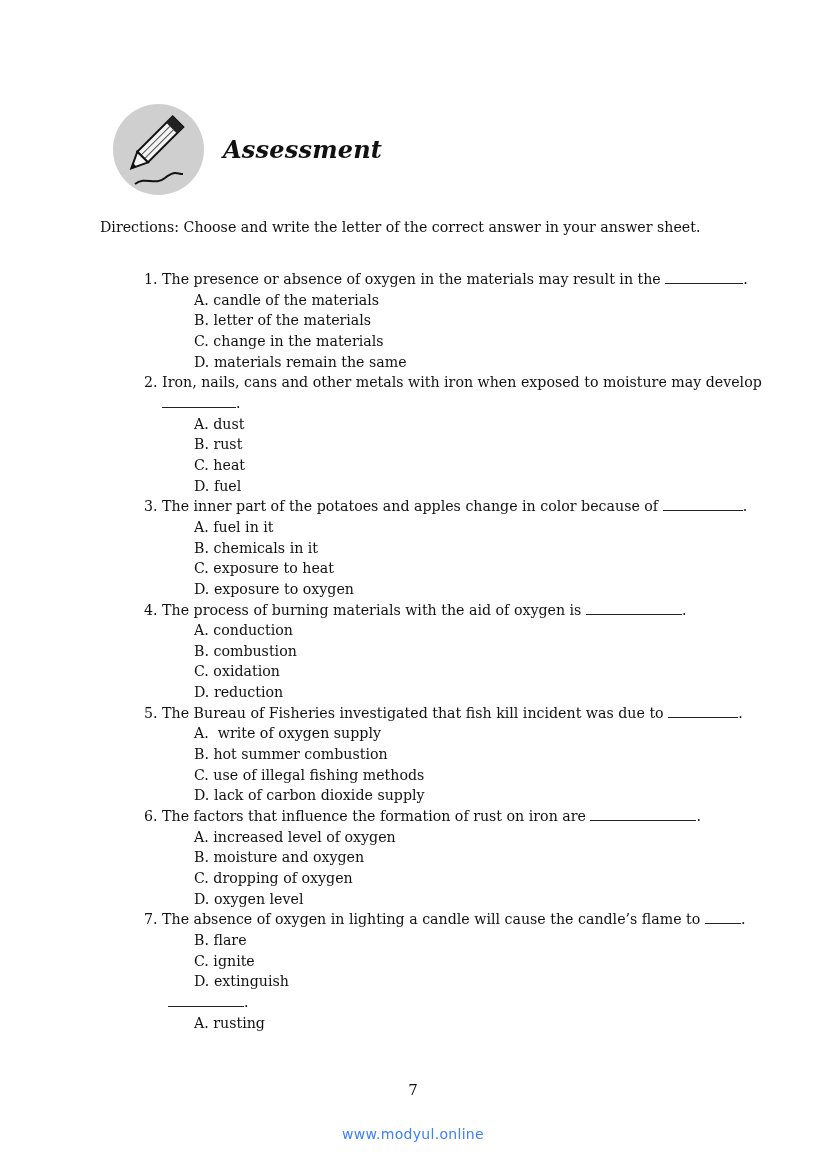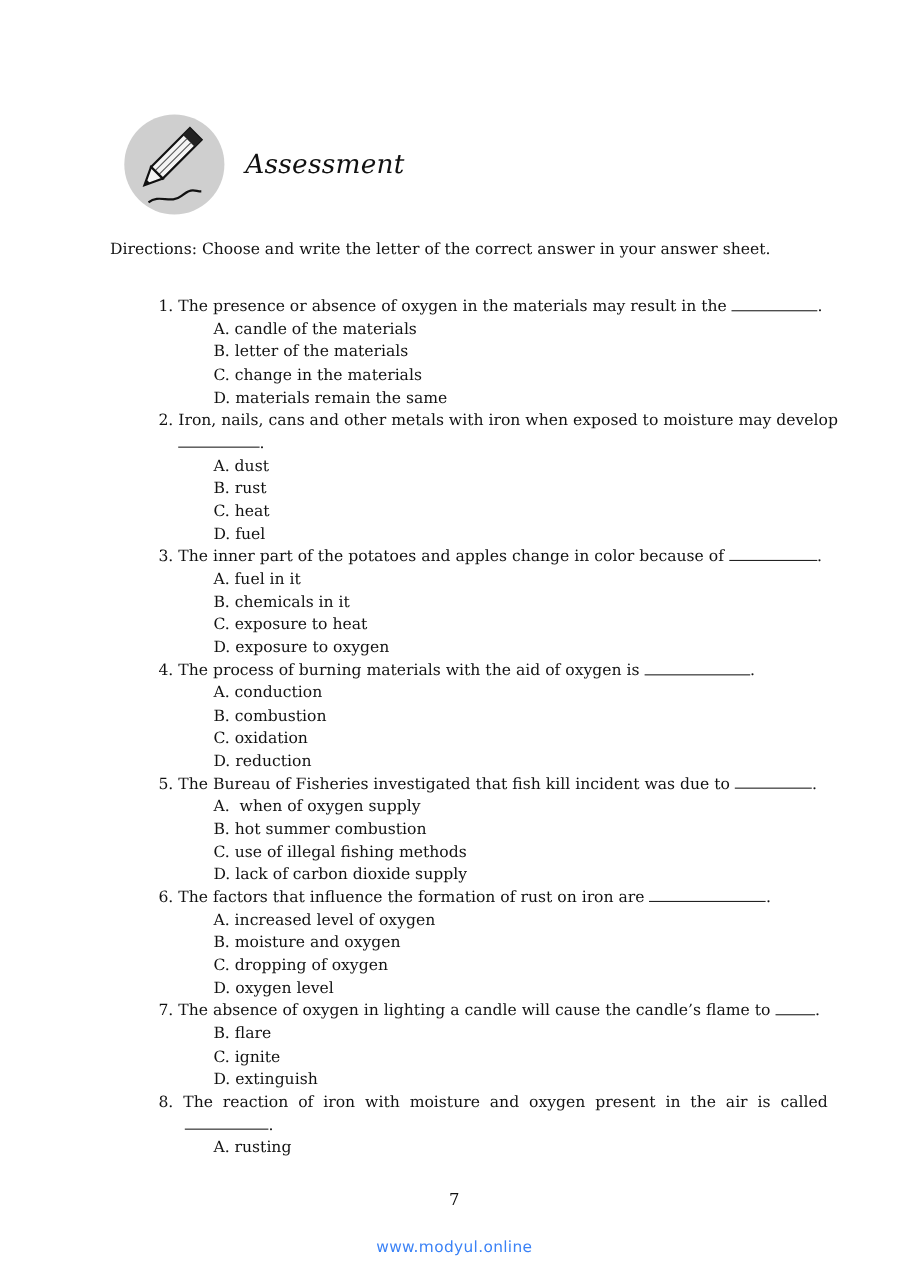--- a/index.html
+++ b/index.html
@@ -2,21 +2,21 @@
 <html><head>
 <meta charset="utf-8">
 <style>
   html, body { margin: 0; padding: 0; background: #ffffff; }
   body { width: 826px; height: 1169px; position: relative; overflow: hidden;
          font-family: "DejaVu Serif", "Liberation Serif", serif; color: #111; }
   .header { position: absolute; left: 113px; top: 104px; width: 300px; height: 92px; }
   .icon-circle { position: absolute; left: 0; top: 0; width: 91px; height: 91px; border-radius: 50%;
                  background: #cfcfcf; }
   .icon-circle svg { position: absolute; left: 0; top: 0; }
-  .title { position: absolute; left: 110px; top: 31px; font-size: 24px; font-weight: normal; font-style: italic;
+  .title { position: absolute; left: 110px; top: 31px; font-size: 24px; font-weight: bold; font-style: italic;
            font-family: "DejaVu Serif", serif; letter-spacing: 0.2px; color: #111; }
   .directions { position: absolute; left: 100px; top: 219px; font-size: 14.2px; white-space: nowrap; }
   .questions { position: absolute; left: 100px; top: 269px; width: 628px; font-size: 14.2px; line-height: 20.65px; margin-left: 44px; }
   .q-stem { white-space: nowrap; }
   .cont { padding-left: 18px; }
   .opt { padding-left: 50px; white-space: pre; }
   .blank { display: inline-block; border-bottom: 1px solid #222; height: 12px; vertical-align: baseline; }
   .page-num { position: absolute; left: 0; width: 826px; top: 1081px; text-align: center; font-size: 15px; }
   .watermark { position: absolute; left: 0; width: 826px; top: 1126px; text-align: center; font-size: 14px;
                color: #3b82f6; font-family: "DejaVu Sans", sans-serif; letter-spacing: 0.3px; }
@@ -92,21 +92,21 @@
     <div class="opt">C. oxidation</div>
     <div class="opt">D. reduction</div>
   </div>
 
   <div>
     <div class="q-stem">
       <span>5.</span>
       <span>The Bureau of Fisheries investigated that fish kill incident was due to</span>
       <span class="blank" style="width:70px"></span>.
     </div>
-    <div class="opt">A.  when of oxygen supply</div>
+    <div class="opt">A.  write of oxygen supply</div>
     <div class="opt">B. hot summer combustion</div>
     <div class="opt">C. use of illegal fishing methods</div>
     <div class="opt">D. lack of carbon dioxide supply</div>
   </div>
 
   <div>
     <div class="q-stem">
       <span>6.</span>
       <span>The factors that influence the formation of rust on iron are</span>
       <span class="blank" style="width:106px"></span>.
@@ -122,24 +122,20 @@
       <span>7.</span>
       <span>The absence of oxygen in lighting a candle will cause the candle’s flame to</span>
       <span class="blank" style="width:36px"></span>.
     </div>
     <div class="opt">B. flare</div>
     <div class="opt">C. ignite</div>
     <div class="opt">D. extinguish</div>
   </div>
 
   <div>
-    <div class="q-stem" style="word-spacing:4.5px">
-      <span>8.</span>
-      <span>The reaction of iron with moisture and oxygen present in the air is called</span>
-    </div>
     <div class="cont" style="padding-left:24px"><span class="blank" style="width:76px"></span>.</div>
     <div class="opt">A. rusting</div>
   </div>
 
 </div>
 
 <div class="page-num">7</div>
 <div class="watermark">www.modyul.online</div>
 
 </body></html>

